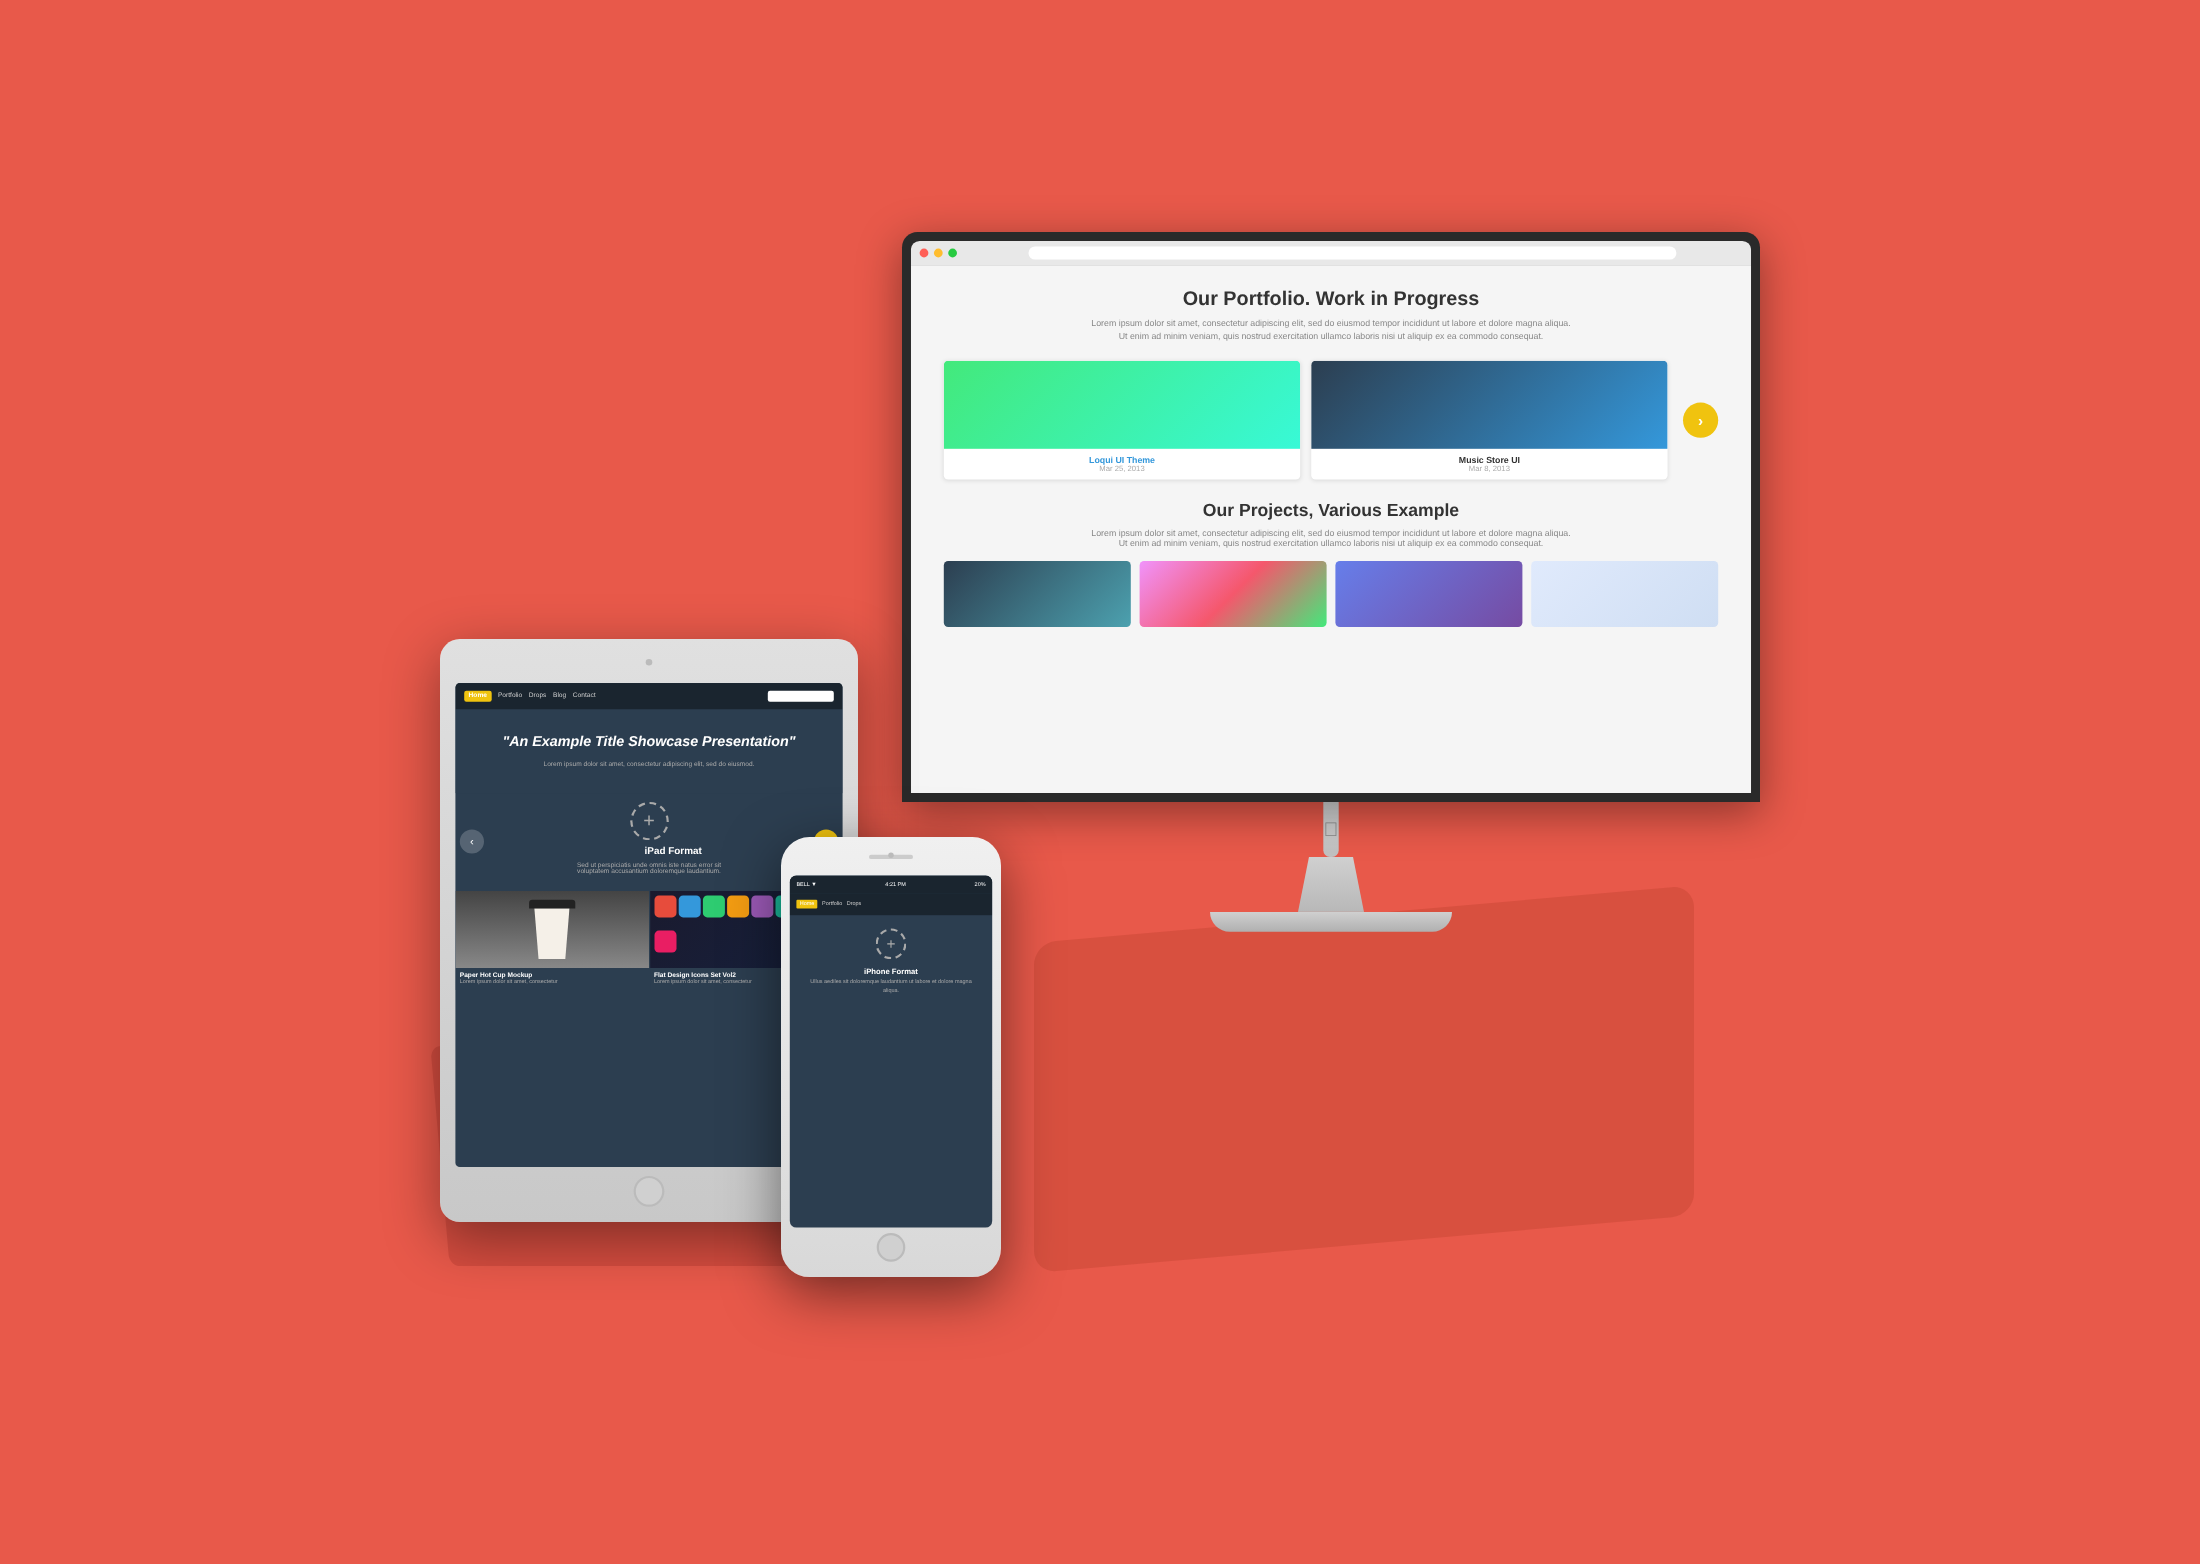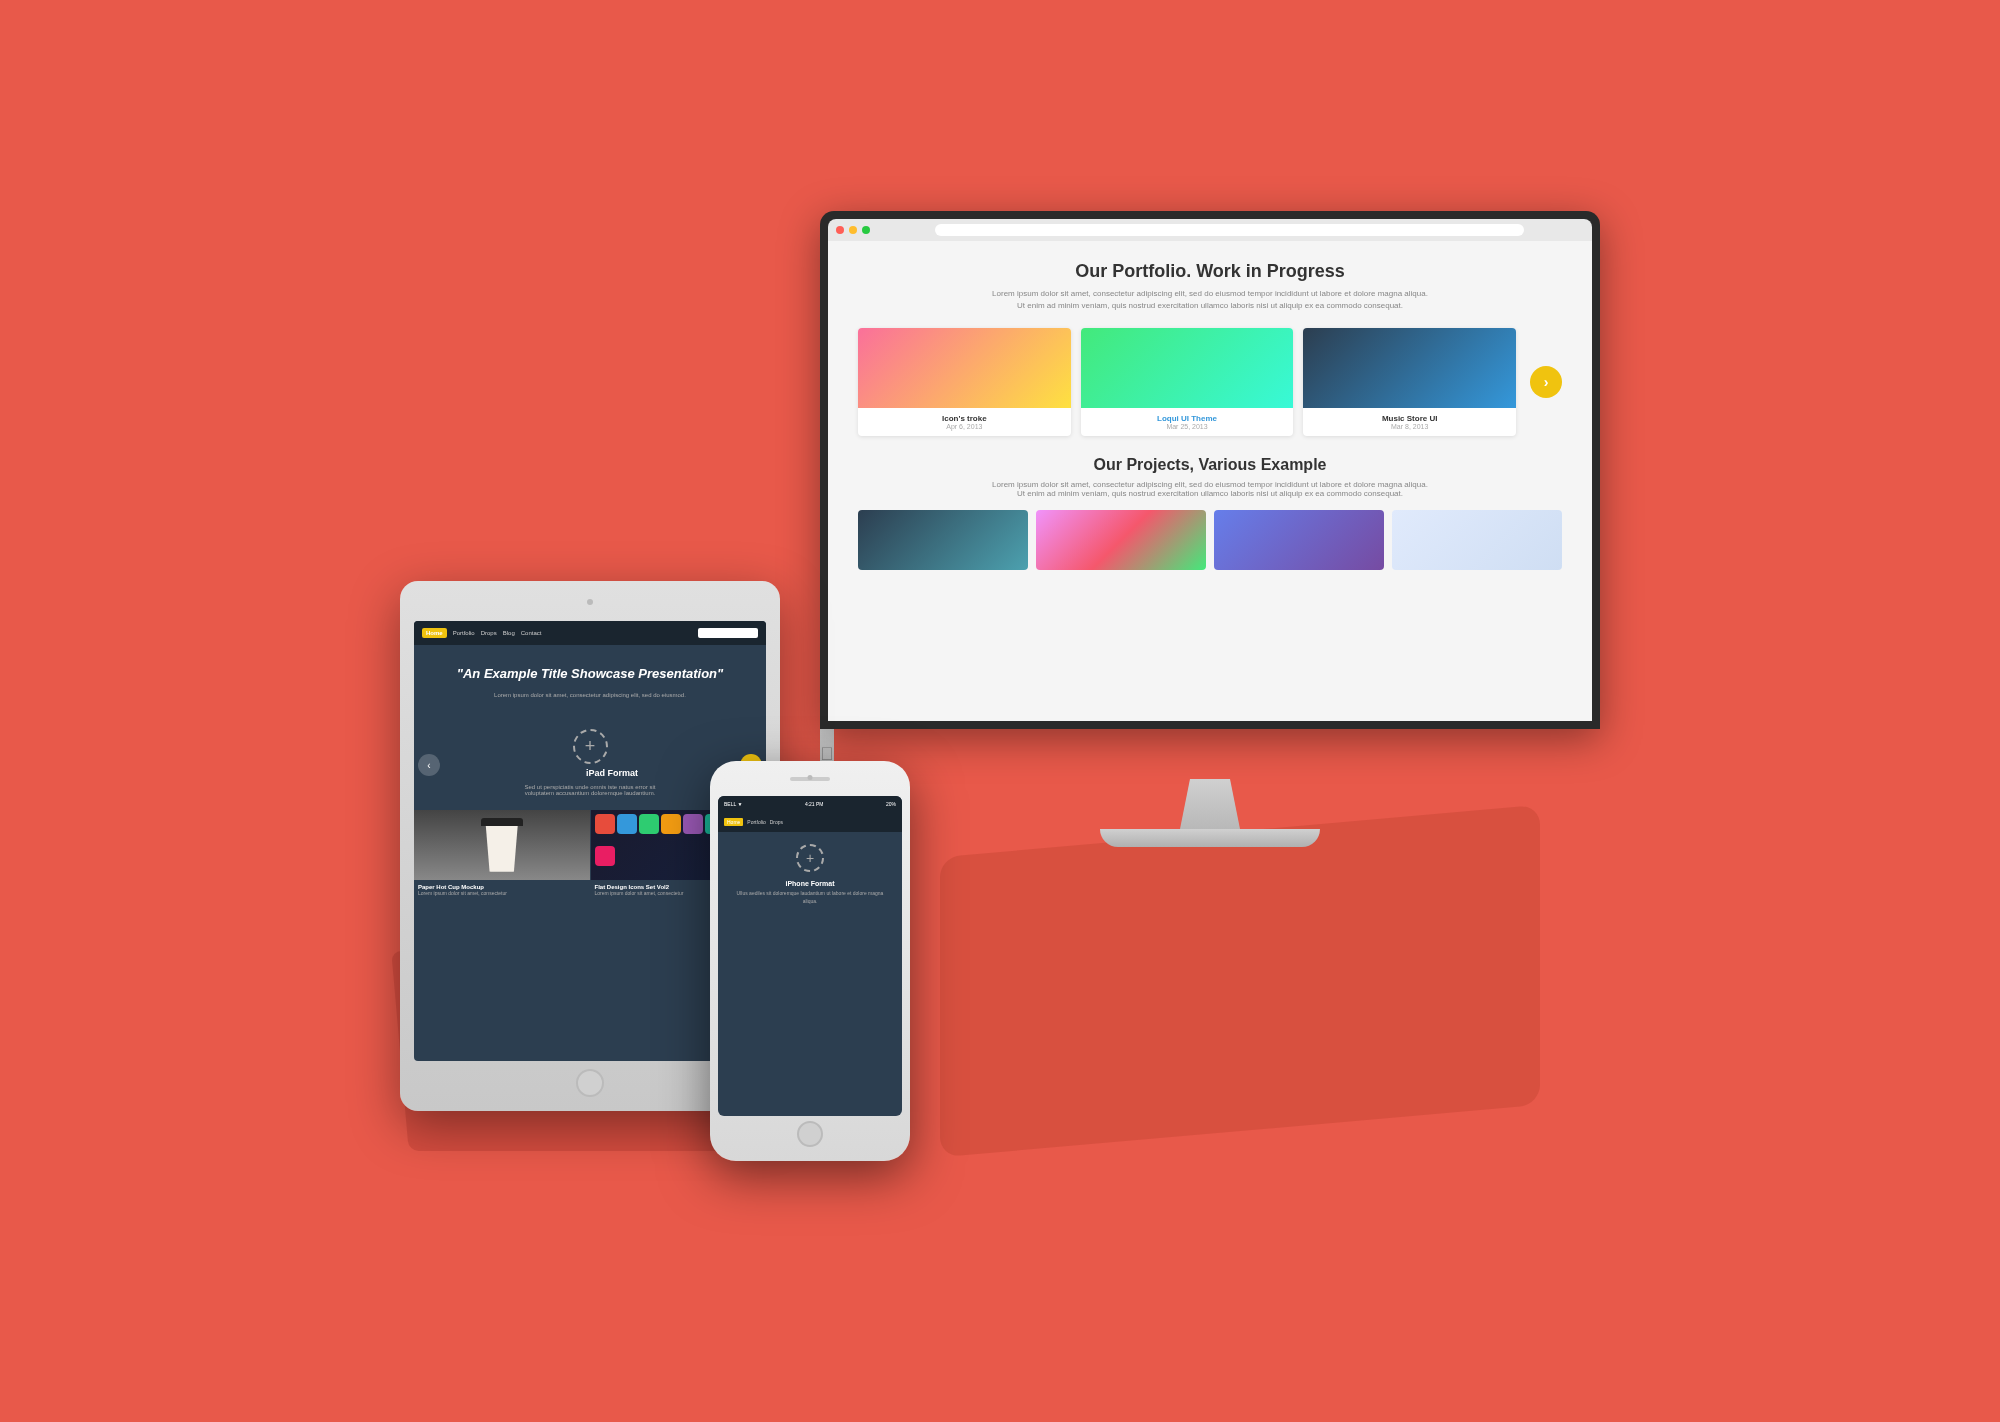--- a/index.html
+++ b/index.html
@@ -25,21 +25,21 @@
     }
 
     
     .imac-wrapper {
       position: absolute;
       right: 0;
       top: 0;
       width: 780px;
       display: flex;
       flex-direction: column;
-      align-items: flex-start;
+      align-items: center;
     }
 
     .imac-monitor {
       width: 780px;
       background: #2a2a2a;
       border-radius: 14px 14px 0 0;
       padding: 8px;
       box-shadow: 0 10px 40px rgba(0,0,0,0.4);
       position: relative;
     }
@@ -599,27 +599,20 @@
           <div class="imac-dot green"></div>
           <div class="imac-url-bar"></div>
         </div>
         <div class="imac-screen">
           <div class="imac-portfolio-title">Our Portfolio. Work in Progress</div>
           <div class="imac-portfolio-desc">
             Lorem ipsum dolor sit amet, consectetur adipiscing elit, sed do eiusmod tempor incididunt ut labore et dolore magna aliqua.<br>
             Ut enim ad minim veniam, quis nostrud exercitation ullamco laboris nisi ut aliquip ex ea commodo consequat.
           </div>
           <div class="imac-portfolio-grid">
-            <div class="portfolio-card">
-              <div class="portfolio-card-img orange"></div>
-              <div class="portfolio-card-info">
-                <div class="portfolio-card-name">Icon's troke</div>
-                <div class="portfolio-card-date">Apr 6, 2013</div>
-              </div>
-            </div>
             <div class="portfolio-card">
               <div class="portfolio-card-img teal"></div>
               <div class="portfolio-card-info">
                 <div class="portfolio-card-name blue">Loqui UI Theme</div>
                 <div class="portfolio-card-date">Mar 25, 2013</div>
               </div>
             </div>
             <div class="portfolio-card">
               <div class="portfolio-card-img dark"></div>
               <div class="portfolio-card-info">

